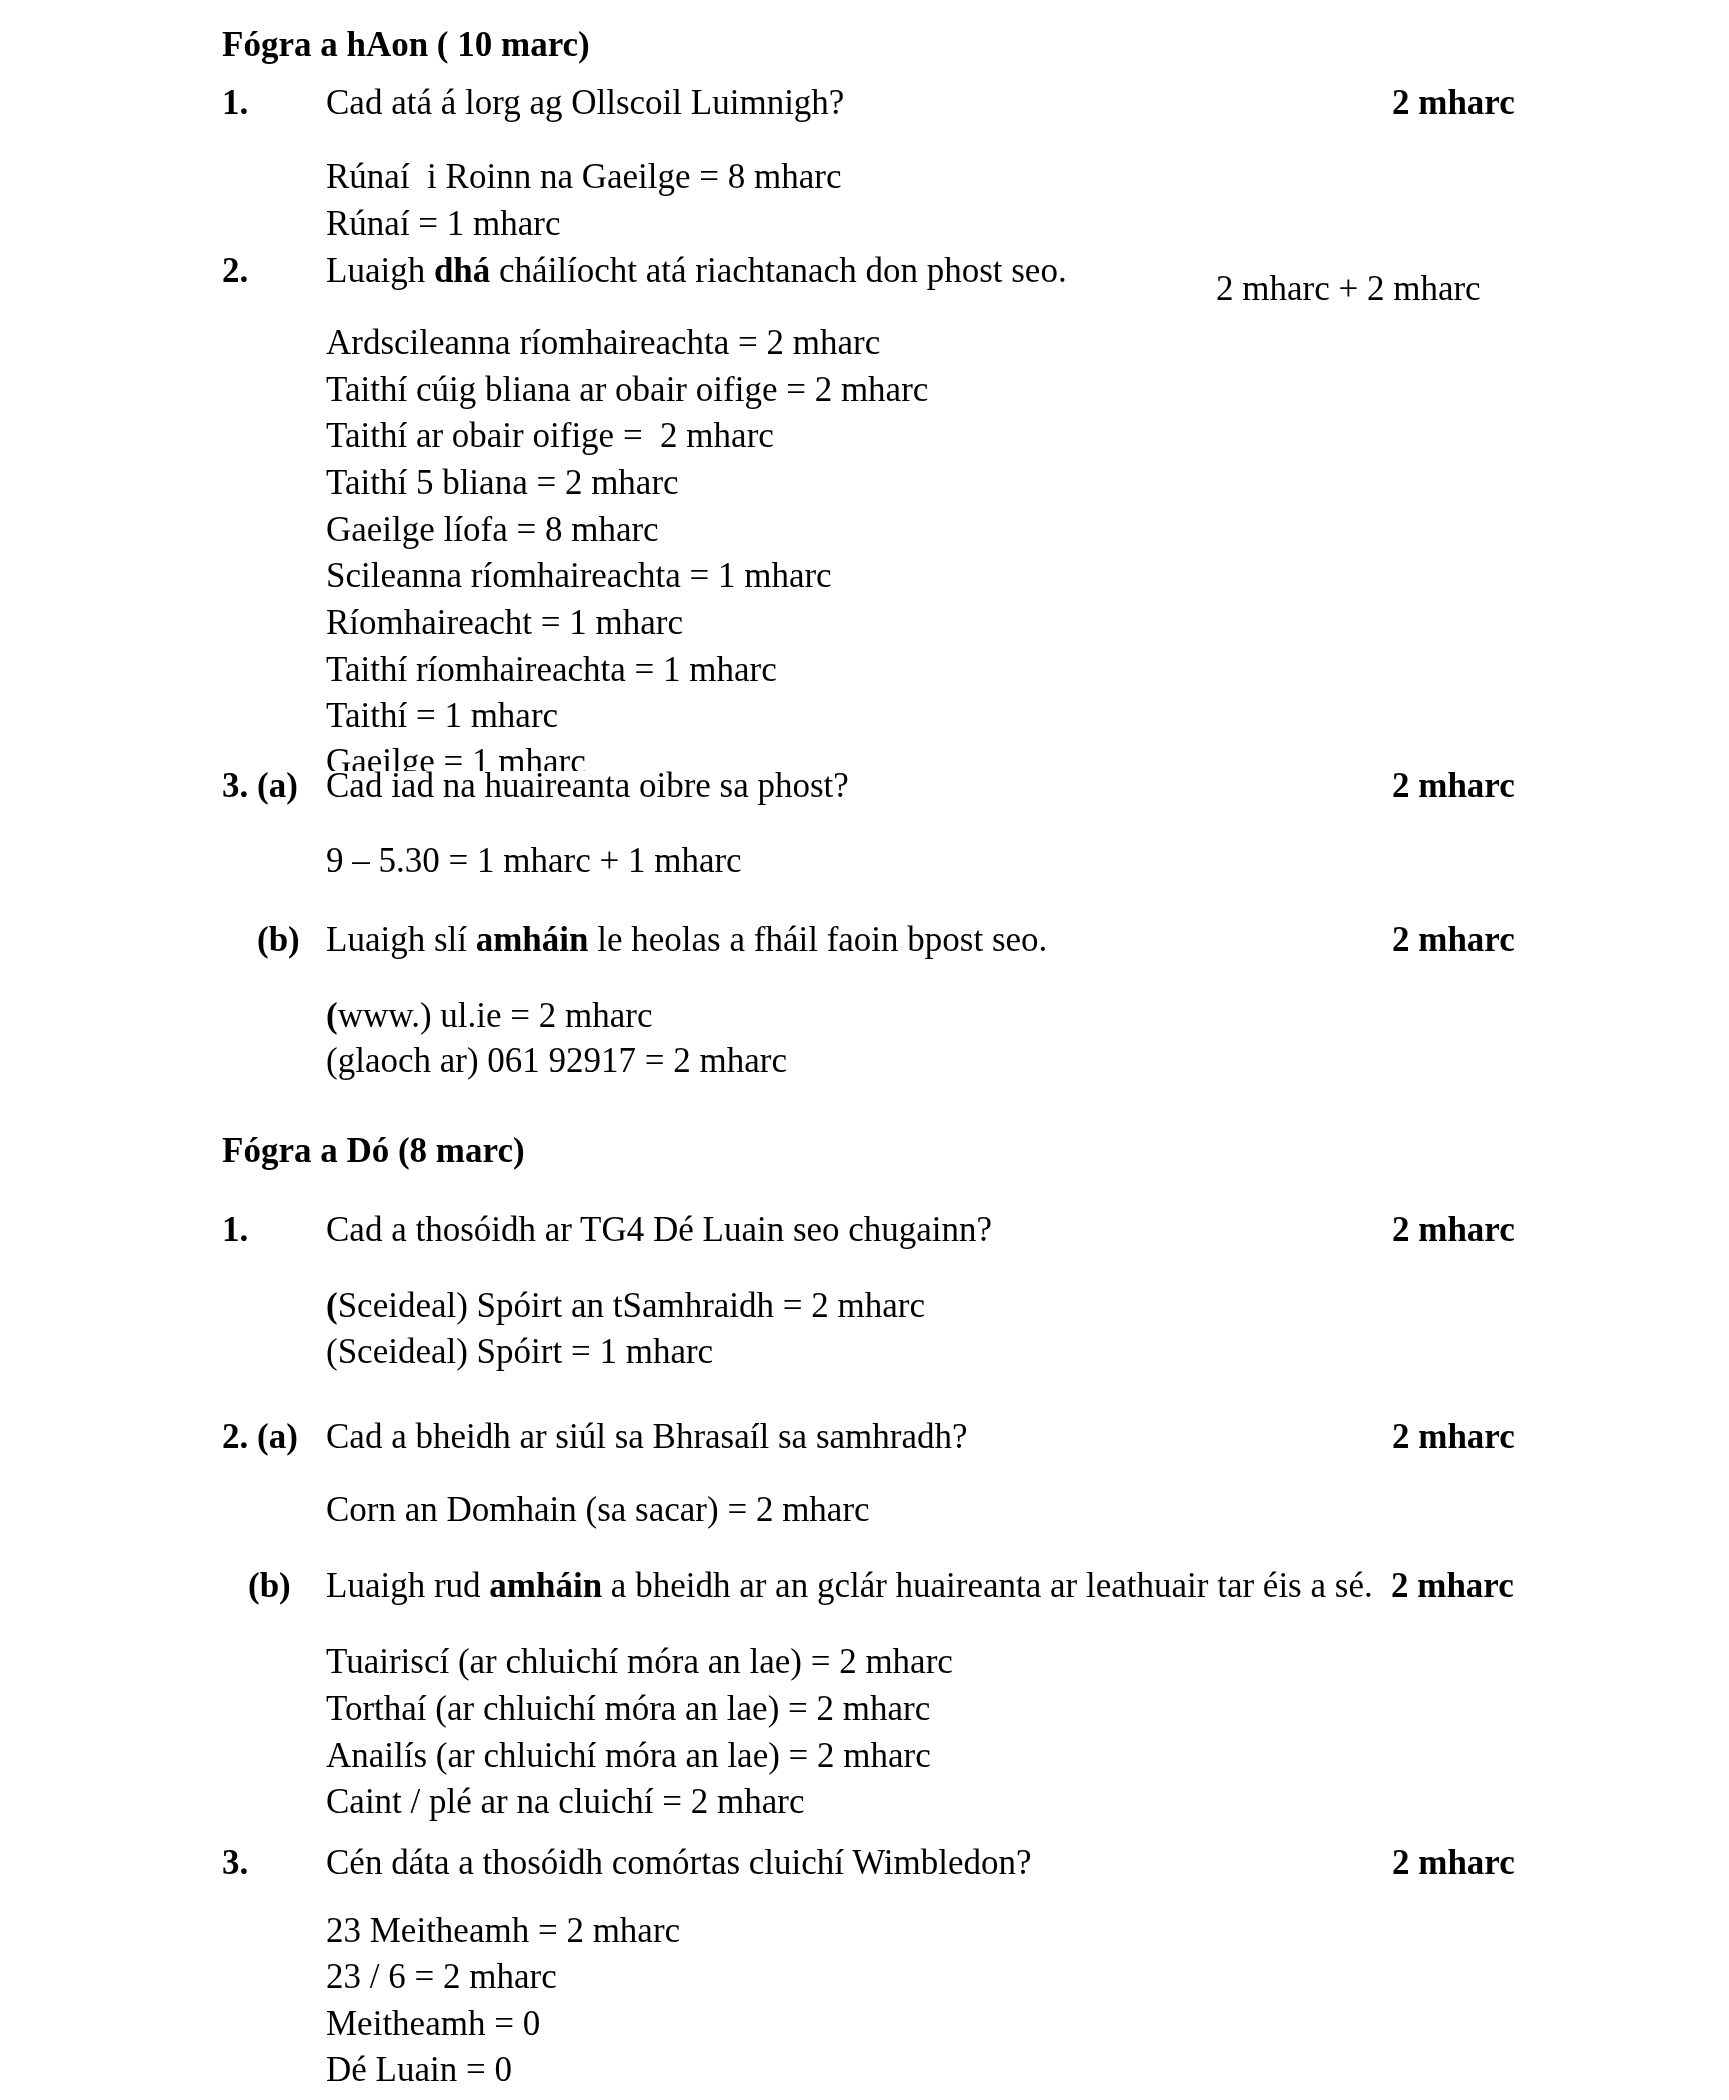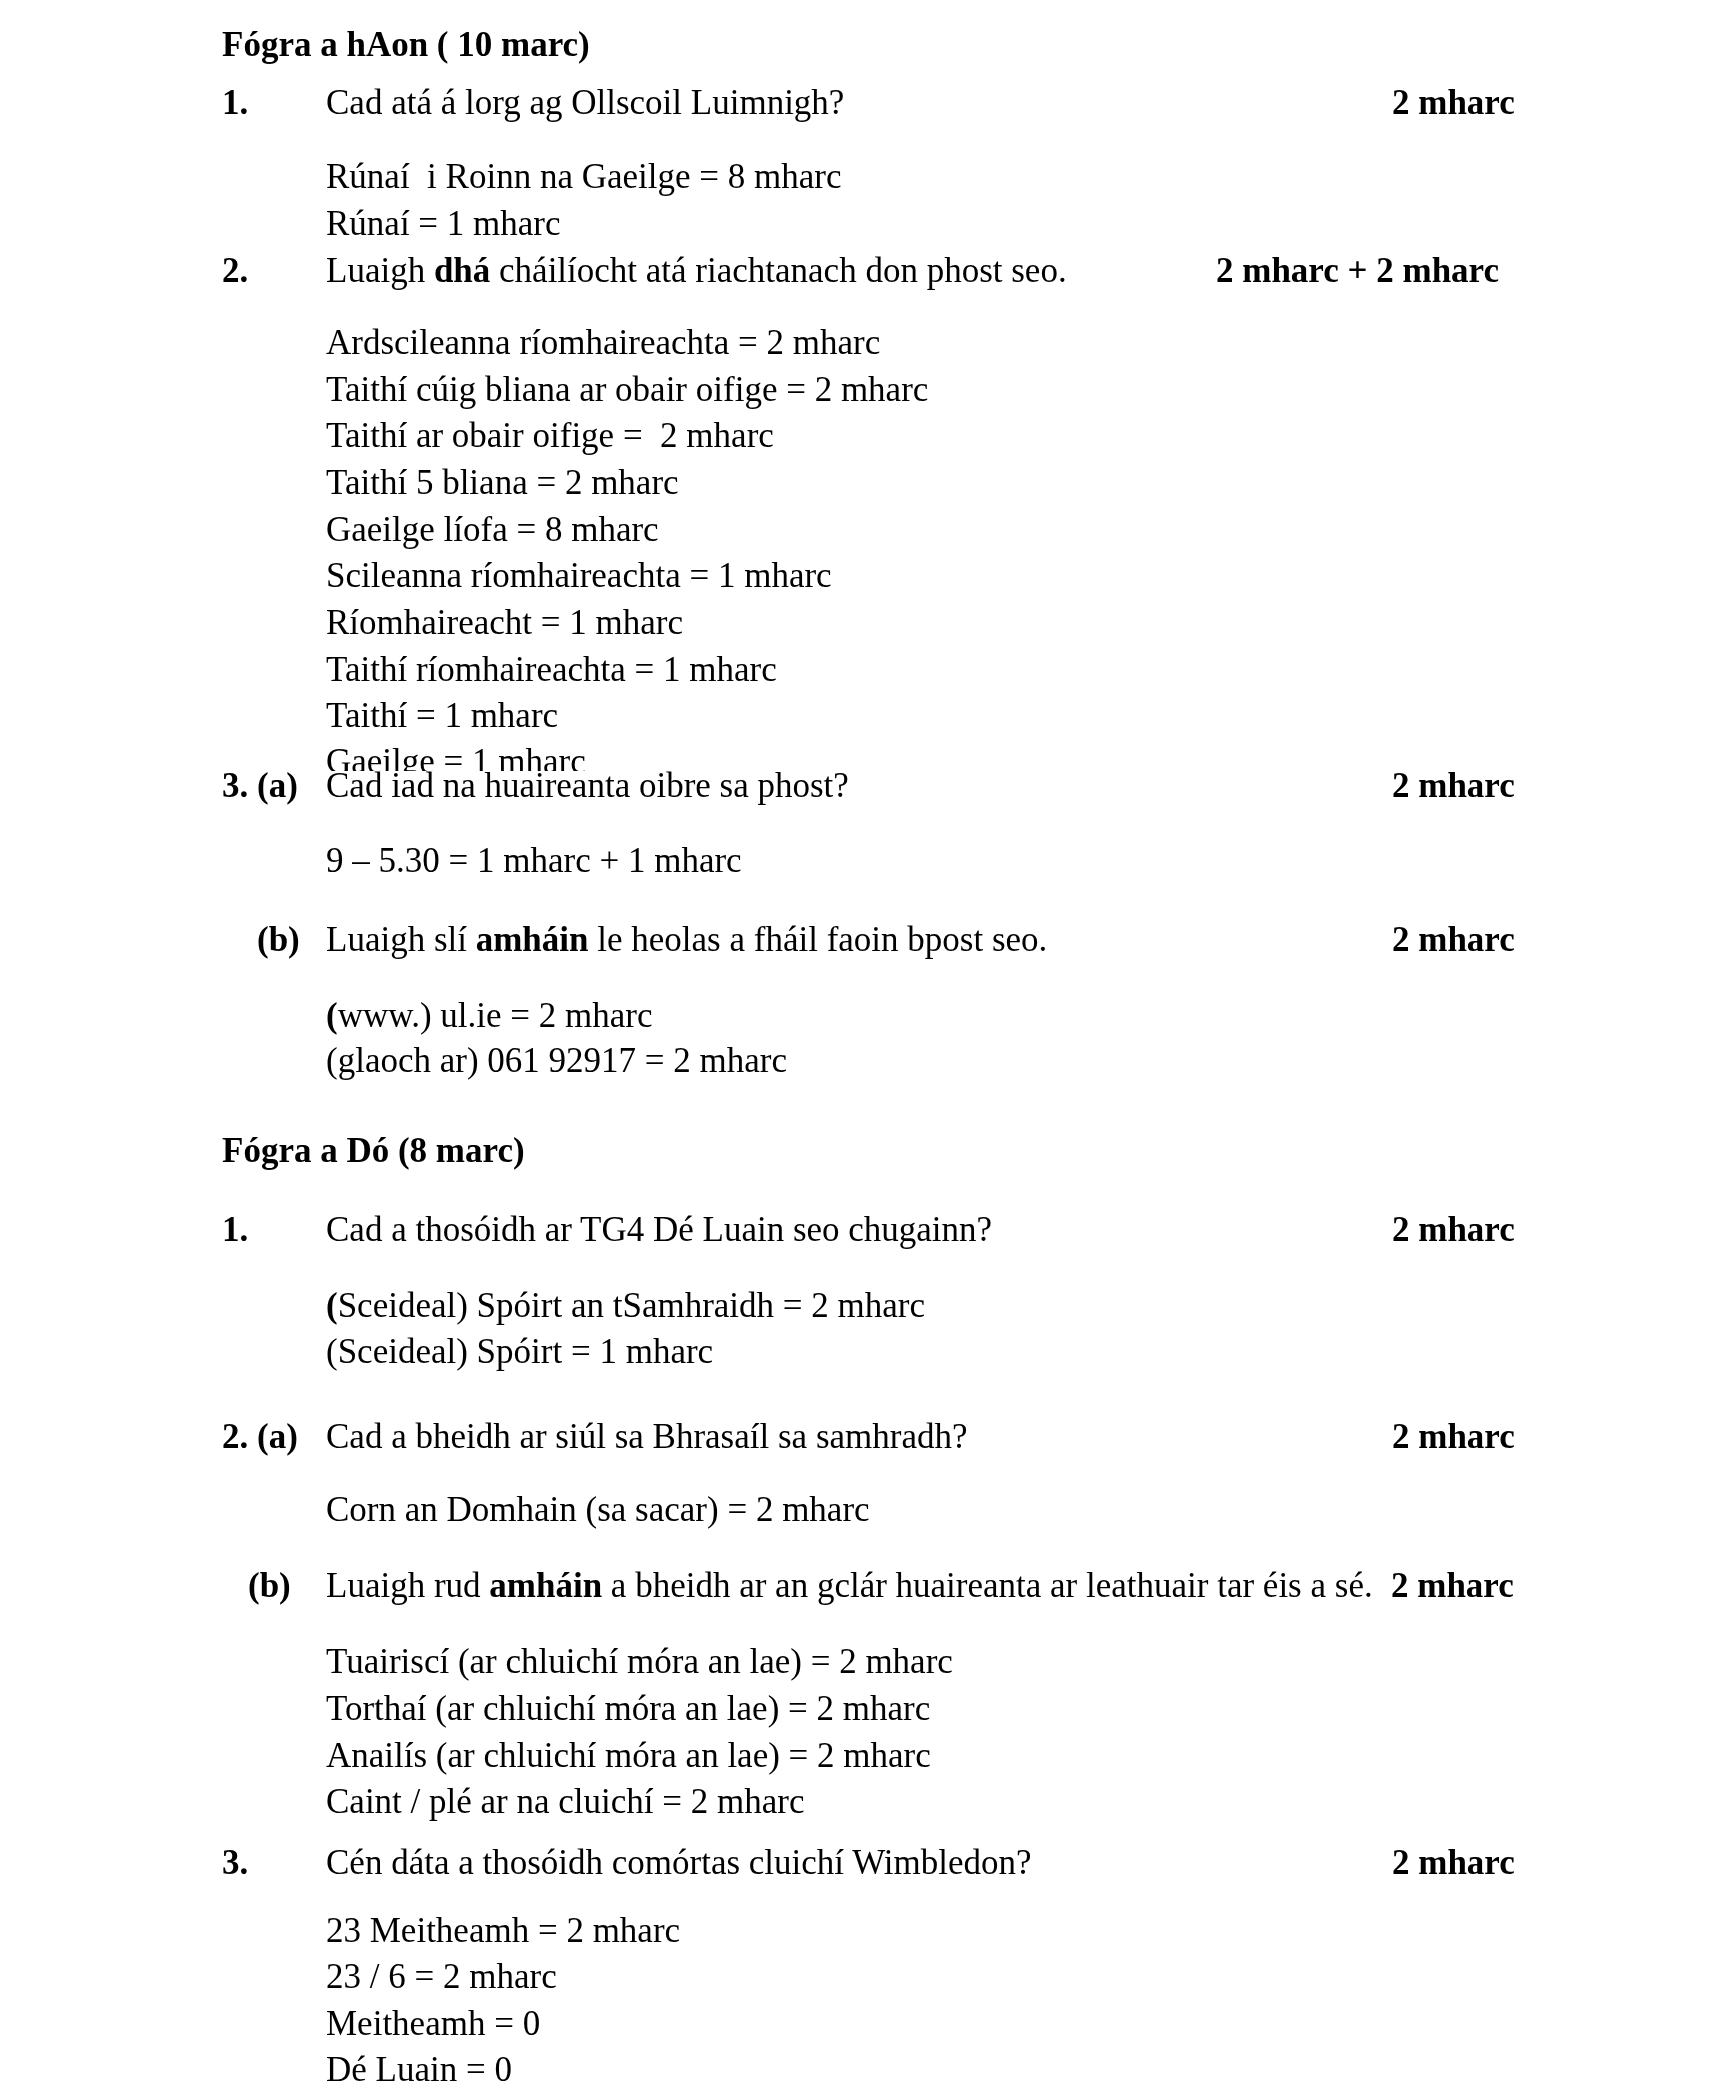--- a/index.html
+++ b/index.html
@@ -5,21 +5,21 @@
   html, body { margin: 0; padding: 0; background: #ffffff; }
   body { width: 1729px; height: 2100px; position: relative; overflow: hidden;
          font-family: "Liberation Serif", "DejaVu Serif", serif; color: #000000; }
   .ln { position: absolute; font-size: 35px; line-height: 35px; white-space: pre; }
   .b { font-weight: bold; }
   .num { left: 222px; font-weight: bold; }
   .sub { left: 257px; font-weight: bold; }
   .sub2 { left: 248px; font-weight: bold; }
   .txt { left: 326px; }
   .mk { left: 1372px; font-weight: bold; margin-left: 20px; }
-  .mk2 { left: 1216px; font-weight: bold; }
+  .mk2 { left: 1216px; font-weight: normal; margin-top: 18px; }
   .head { left: 222px; font-weight: bold; }
   .clip { height: 27px; overflow: hidden; }
 </style>
 </head>
 <body>
 
 <div class="ln head" style="top:27px">Fógra a hAon ( 10 marc)</div>
 
 <div class="ln num" style="top:85px">1.</div>
 <div class="ln txt" style="top:85px">Cad atá á lorg ag Ollscoil Luimnigh?</div>

